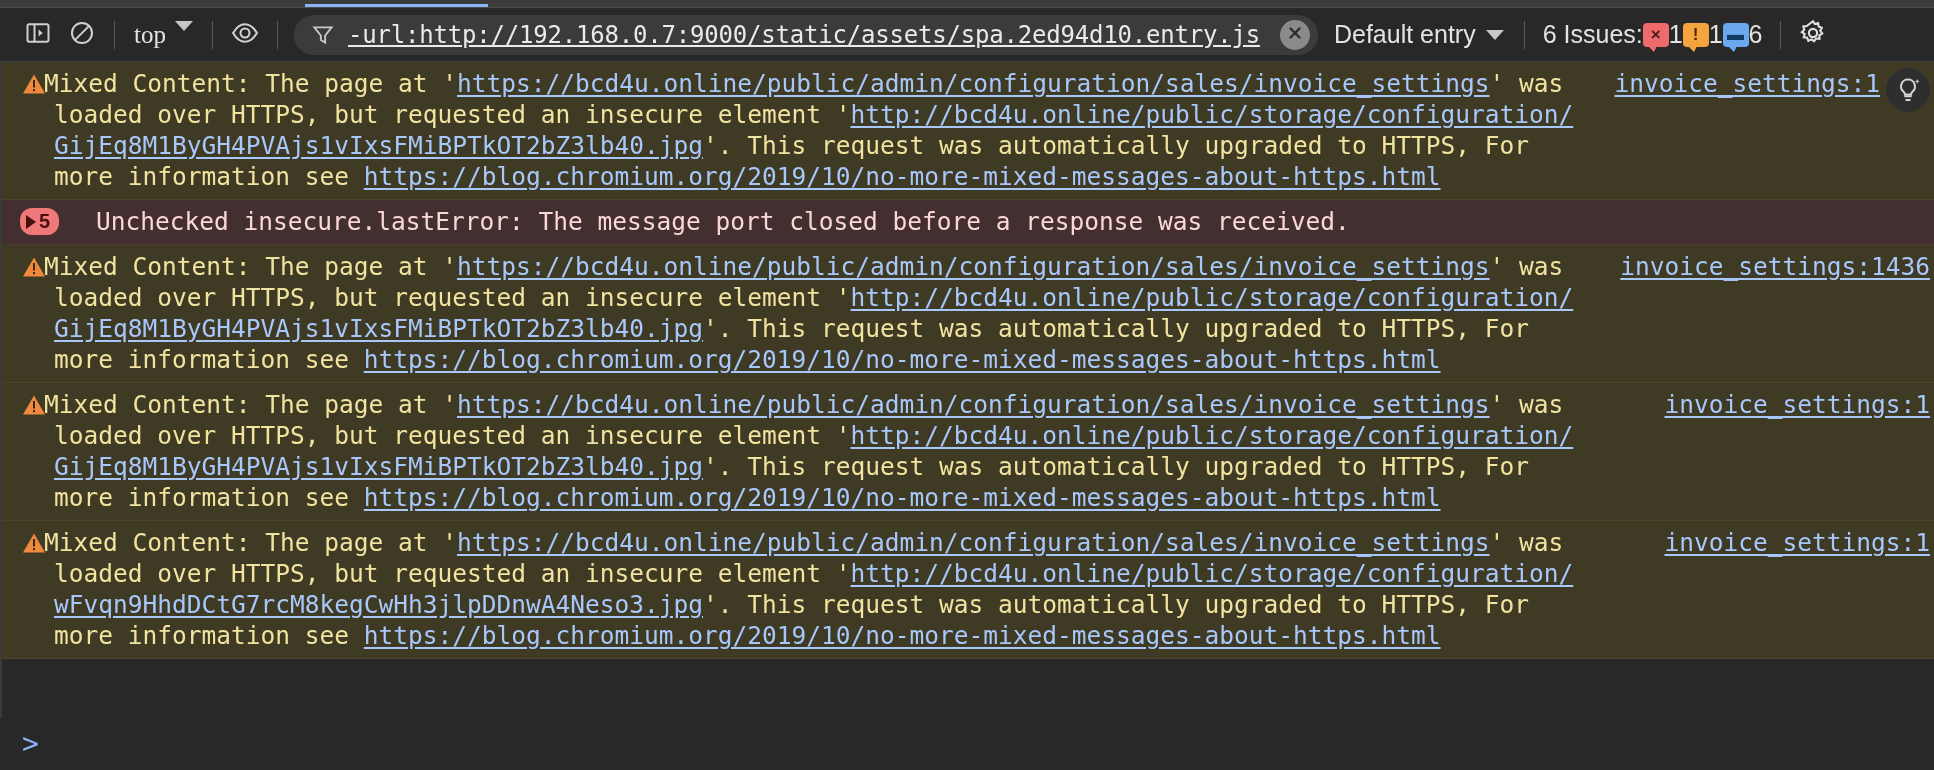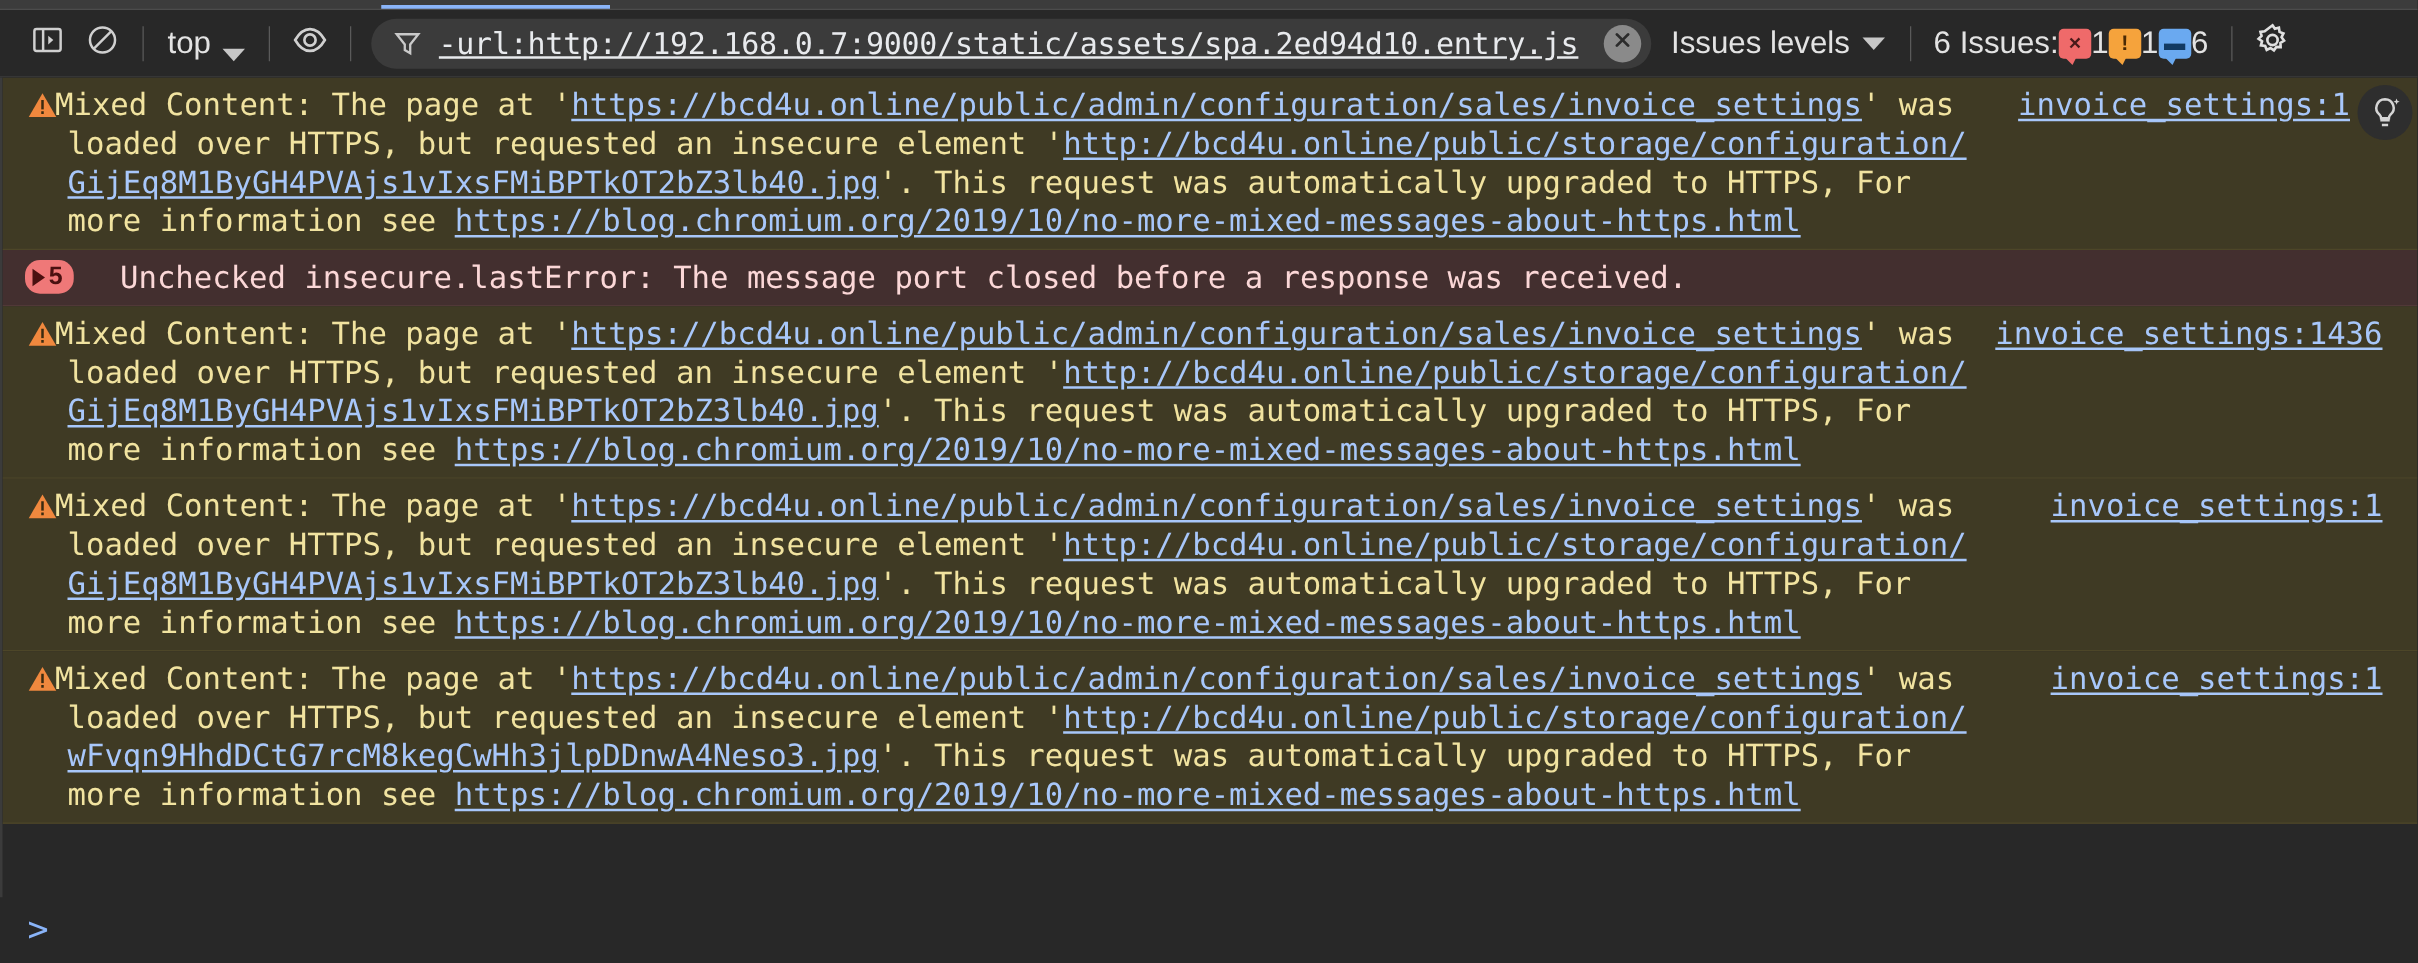--- a/index.html
+++ b/index.html
@@ -64,28 +64,29 @@
   }
   .tb-sep {
     width: 1px;
     height: 28px;
     background: #5a5a5a;
     margin: 0 10px;
     flex: 0 0 auto;
   }
   .ctx-select {
     display: flex;
-    align-items: flex-end;
+    align-items: flex-start;
     gap: 9px;
     padding: 5px 9px;
     border-radius: 4px;
     cursor: pointer;
     color: #e3e3e3;
     font-size: 25px;
     white-space: nowrap;
+    font-family: Liberation Serif, serif;
   }
   .caret {
     width: 0; height: 0;
     border-left: 9px solid transparent;
     border-right: 9px solid transparent;
     border-top: 10px solid #c7c7c7;
     display: inline-block;
   }
 
   .filterbox {
@@ -263,21 +264,21 @@
     position: absolute;
     right: 54px;
     top: 6px;
     color: #a8c7fa;
     text-decoration: underline;
     text-underline-offset: 3px;
     font-size: 24.5px;
     cursor: pointer;
     white-space: nowrap;
   }
-  .src-link.wide { right: 28px; }
+  .src-link.wide { right: 4px; }
 
   .bulb {
     position: absolute;
     right: 4px;
     top: 6px;
     width: 44px; height: 44px;
     border-radius: 50%;
     background: #2e2e2e;
     display: flex;
     align-items: center;
@@ -370,21 +371,21 @@
         <span>
           <svg width="18" height="18" viewBox="0 0 24 24" stroke="#2b2b2b" stroke-width="3" stroke-linecap="round">
             <line x1="6" y1="6" x2="18" y2="18"></line>
             <line x1="18" y1="6" x2="6" y2="18"></line>
           </svg>
         </span>
       </div>
     </div>
 
     <div class="levels">
-      <span>Issues levels</span>
+      <span>Default entry</span>
       <span class="caret"></span>
     </div>
 
     <div class="tb-sep"></div>
 
     <div class="issues">
       <span>6 Issues:</span>
 
       <span class="issue-chip chip-error">
         <span class="chip-glyph">×</span>

